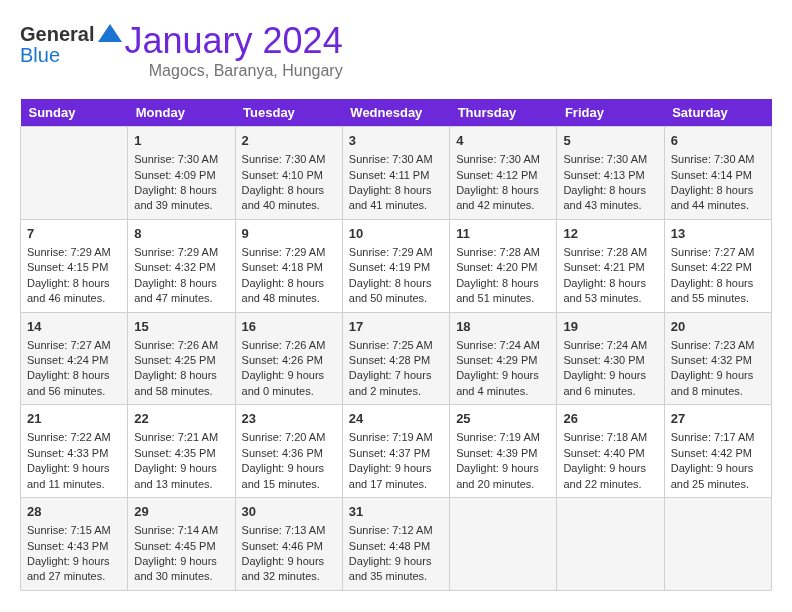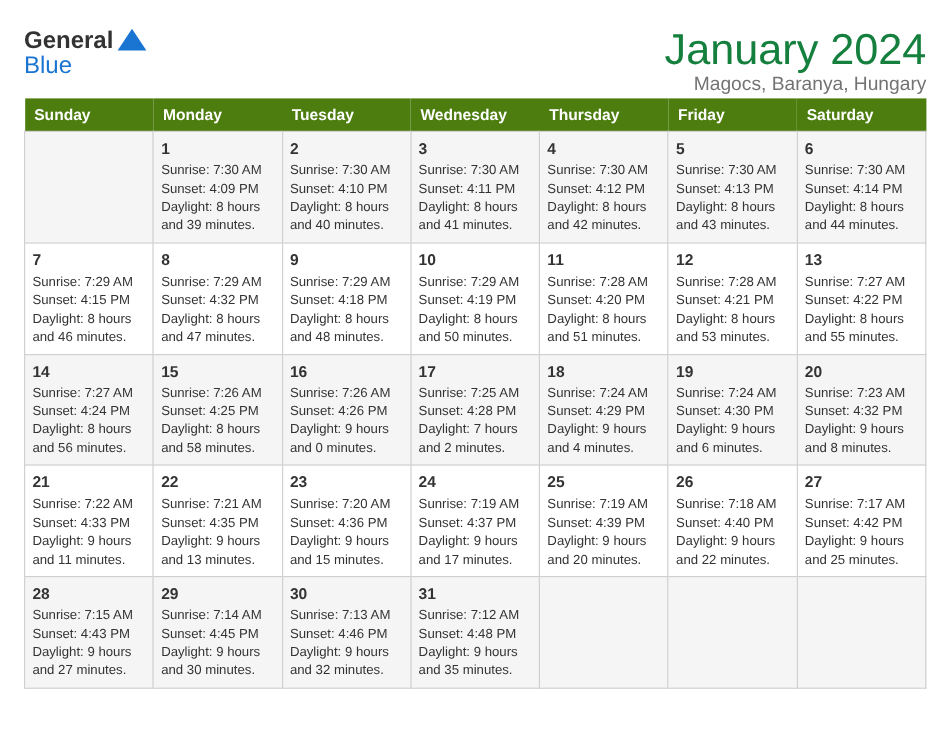--- a/index.html
+++ b/index.html
@@ -5,47 +5,47 @@
     * { box-sizing: border-box; margin: 0; padding: 0; }
     body {
       font-family: Arial, sans-serif;
       background: #fff;
       width: 792px;
       min-height: 612px;
       padding: 20px;
     }
     .header {
       display: flex;
-      justify-content: space-between;
+      justify-content: flex-start;
       align-items: flex-start;
-      margin-bottom: 2px;
+      margin-bottom: 19px;
     }
     .logo {
       display: flex;
       align-items: center;
     }
     .title-block {
       text-align: right;
     }
     .month-title {
       font-size: 36px;
       font-weight: normal;
-      color: #15803d;
+      color: #6d28d9;
     }
     .subtitle {
       font-size: 16px;
       color: #737373;
     }
     table {
       width: 100%;
       border-collapse: collapse;
       font-size: 11px;
     }
     thead th {
-      background-color: #4d7c0f;
+      background-color: #6d28d9;
       color: #fff;
       text-align: left;
       padding: 6px 8px;
       font-size: 13px;
       font-weight: bold;
     }
     tbody td {
       border: 1px solid #d0d0d0;
       vertical-align: top;
       padding: 5px 6px;

